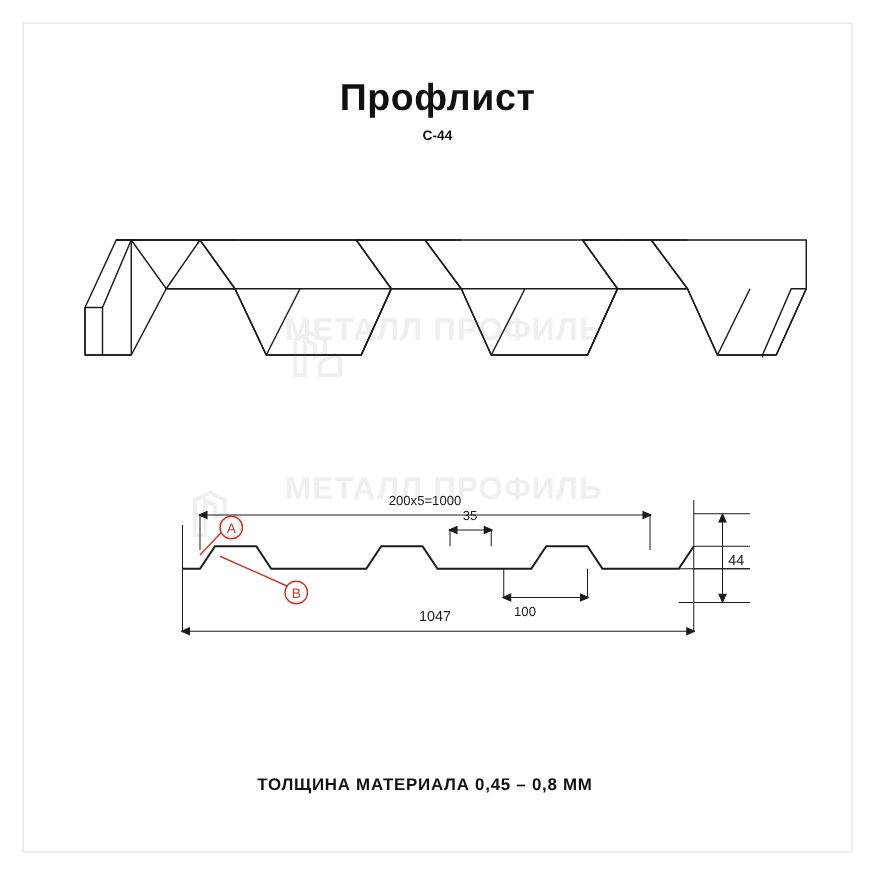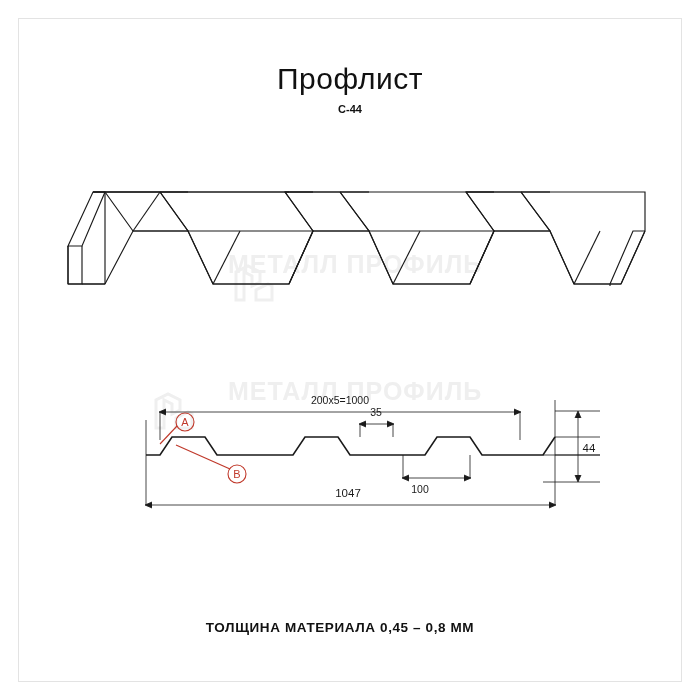--- a/index.html
+++ b/index.html
@@ -27,21 +27,21 @@
     width: 664px; height: 664px;
     border: 1px solid #e3e3e3;
     box-sizing: border-box;
   }
   .title {
     position: absolute;
     left: 0; top: 62px;
     width: 700px;
     text-align: center;
     font-size: 30px;
-    font-weight: normal;
+    font-weight: bold;
     letter-spacing: 0.5px;
     color: #111111;
   }
   .subtitle {
     position: absolute;
     left: 0; top: 103px;
     width: 700px;
     text-align: center;
     font-size: 11px;
     font-weight: bold;

